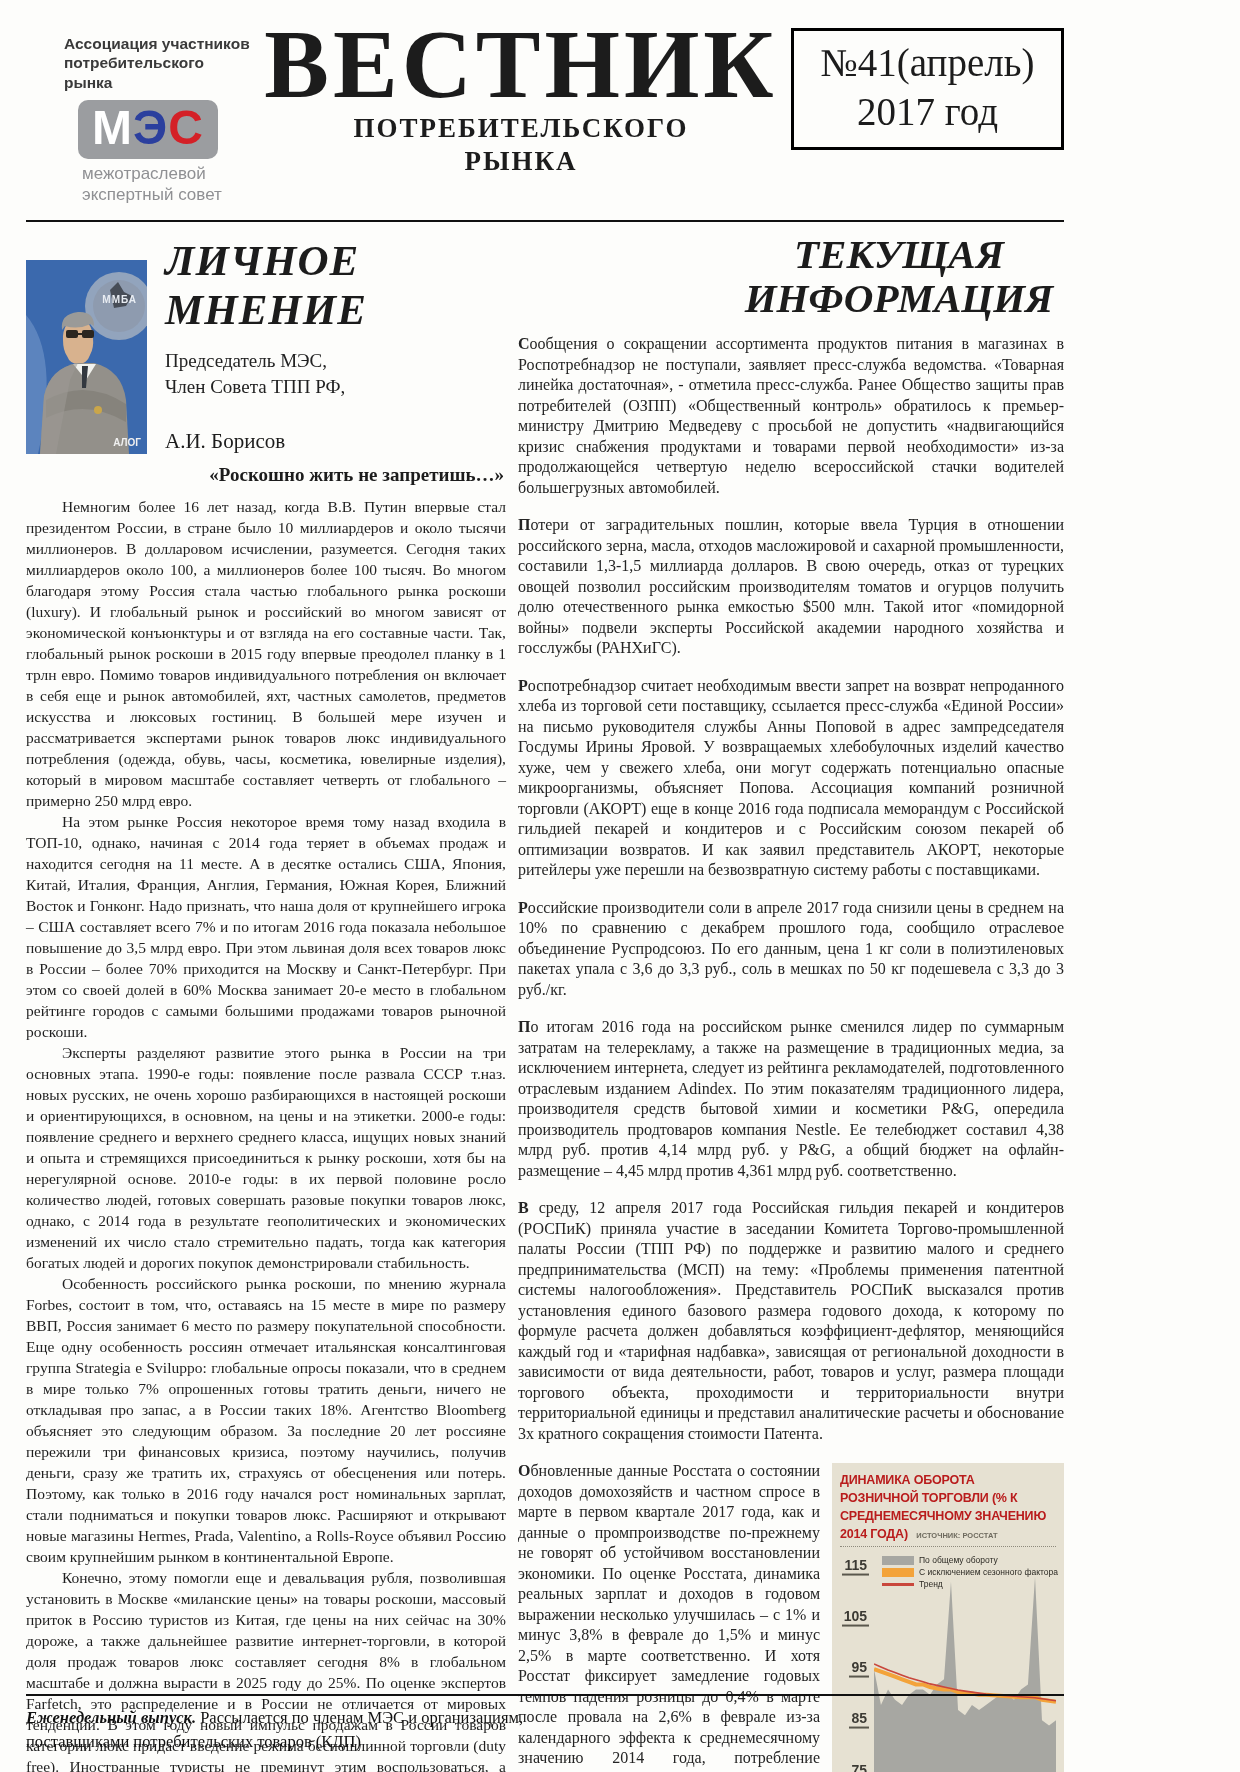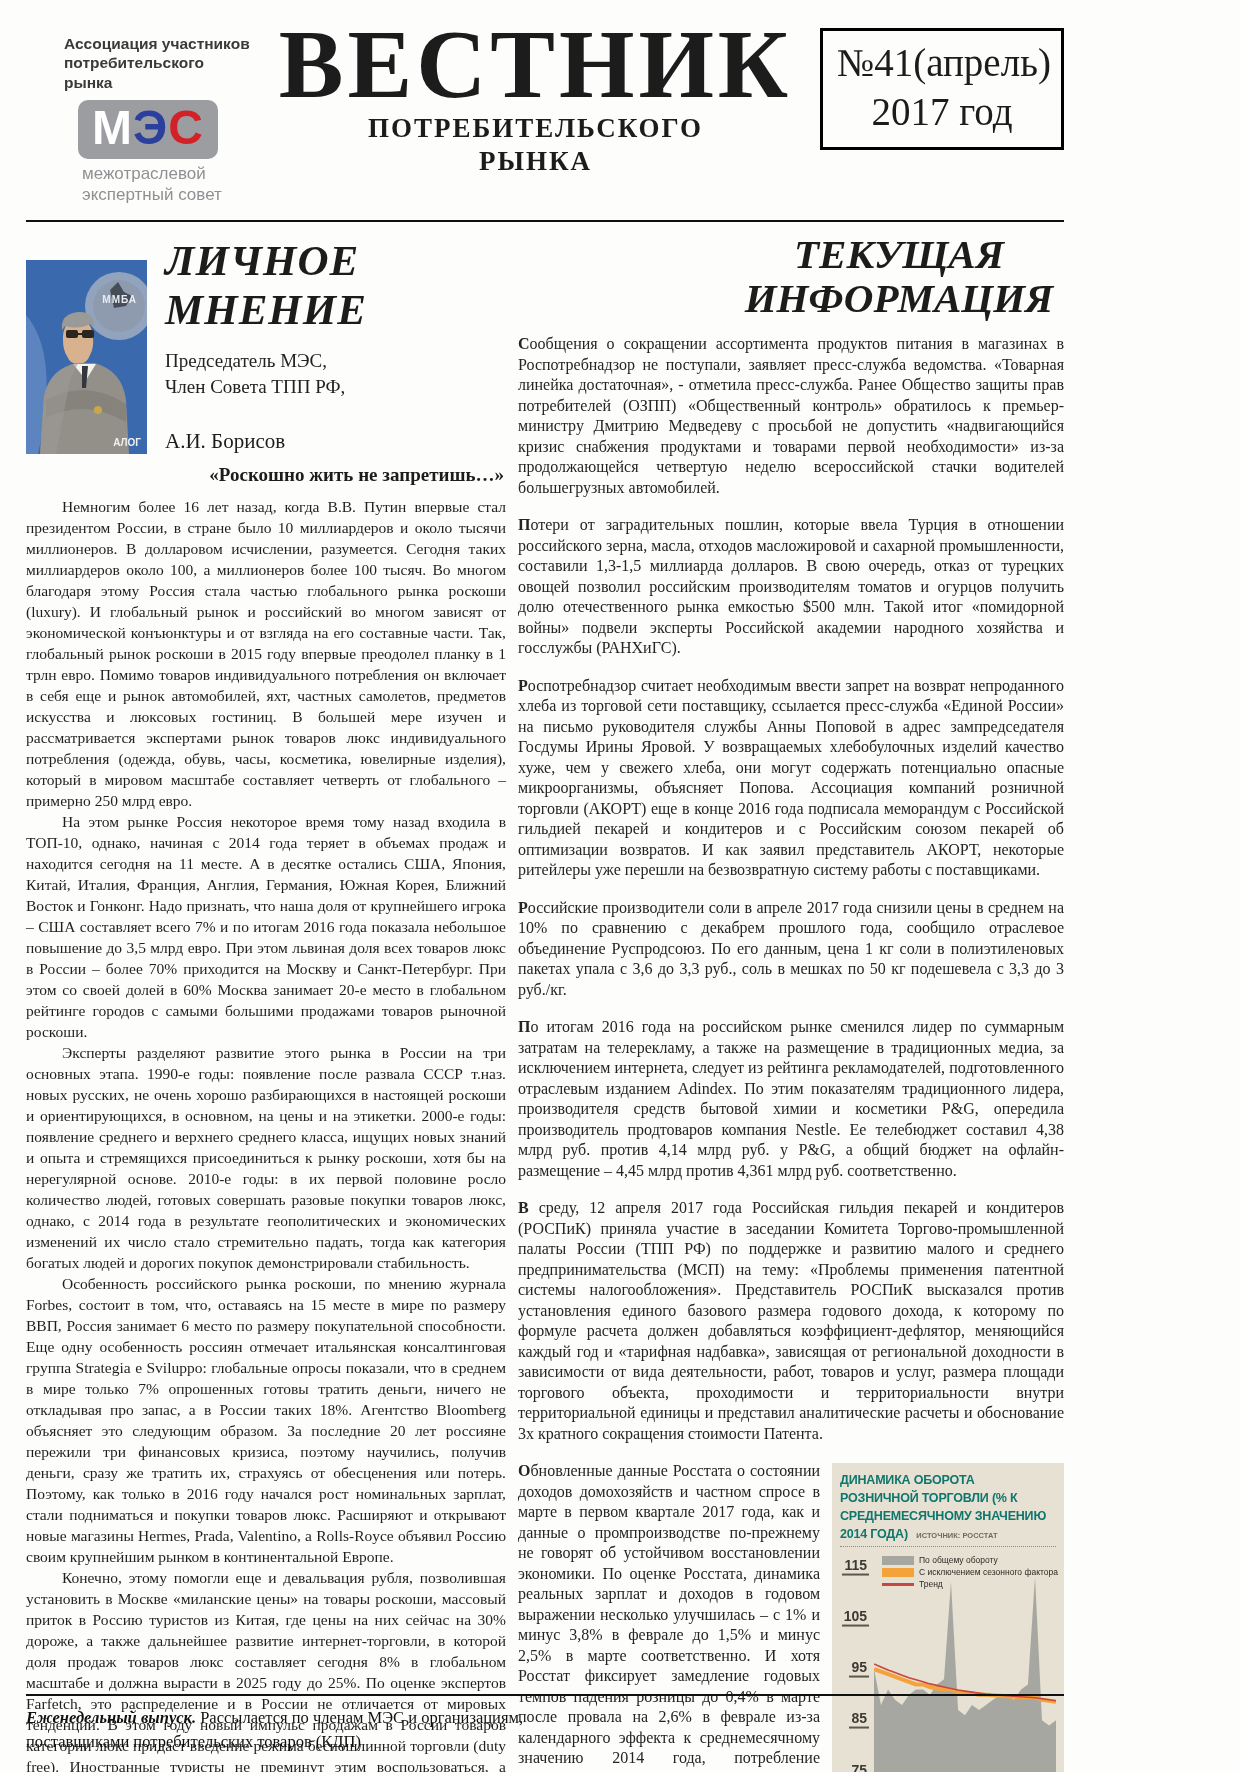--- a/index.html
+++ b/index.html
@@ -16,21 +16,21 @@
     margin:8px 0 4px 52px; width:140px; background:#9b9da0; border-radius:10px;
     text-align:center; padding:0 6px 4px 6px;
   }
   .mes-badge span { font-size:48px; font-weight:800; letter-spacing:1px; font-family:"Liberation Sans", sans-serif; }
   .mes-m { color:#ffffff; } .mes-e { color:#2b3f9e; } .mes-s { color:#d42027; }
   .mes-sub { font-size:17px; color:#8f9093; line-height:1.25; padding-left:56px; }
   .masthead { flex:1; text-align:center; line-height:1; }
   .masthead-main { font-size:97px; font-weight:bold; letter-spacing:4px; line-height:.92; }
   .masthead-sub { font-size:27px; font-weight:bold; letter-spacing:2px; margin-top:6px; }
   .issue-box {
-    border:3px solid #000; margin-top:8px; padding:8px 14px 10px; width:244px;
+    border:3px solid #000; margin-top:8px; padding:8px 14px 10px; width:273px;
     text-align:center; font-size:39px; line-height:1.25;
   }
   hr.rule { border:none; border-top:2px solid #111; margin:14px 0 0; }
   
   .main { display:flex; gap:12px; margin-top:10px; }
   .col-left { width:480px; }
   .col-right { width:546px; }
   
   .opinion-header { display:flex; gap:18px; }
   .photo { width:121px; height:194px; position:relative; flex:0 0 auto; margin-top:28px; }
@@ -45,21 +45,21 @@
   
   .news-title { width:330px; margin-left:auto; text-align:center; font-size:41px; font-weight:bold; font-style:italic; line-height:1.08; margin-bottom:14px; }
   .news-body p { font-size:16px; line-height:20.5px; text-align:justify; color:#242424; margin-bottom:17px; }
   .news-body p::first-letter { font-weight:bold; }
   
   .chart {
     float:right; width:232px; margin:2px 0 4px 12px; background:#e6e1d2;
     padding:7px 8px 8px; font-family:"Liberation Sans", sans-serif;
   }
   .chart-caption { border-bottom:1px dotted #8e8a7c; padding-bottom:4px; }
-  .chart-title { font-size:12.5px; font-weight:bold; color:#0f766e; line-height:1.18; letter-spacing:-0.2px; display:inline; }
+  .chart-title { font-size:12.5px; font-weight:bold; color:#b91c1c; line-height:1.18; letter-spacing:-0.2px; display:inline; }
   .chart-source { font-size:7.5px; color:#6e6a5e; font-weight:bold; margin-left:4px; }
   .chart-plot-wrap { display:flex; margin-top:4px; position:relative; }
   .yticks { width:34px; position:relative; }
   .ytick { position:absolute; right:5px; transform:translateY(-55%); font-size:14px; font-weight:bold; color:#3c3a34; border-bottom:2px solid #5a574d; padding:0 2px 1px; }
   .plot-area { flex:1; position:relative; height:236px; }
   .plot-area svg { width:100%; height:100%; display:block; }
   .chart-legend { position:absolute; top:4px; left:8px; z-index:2; }
   .legend-row { display:flex; align-items:center; margin-bottom:2px; }
   .legend-swatch { width:32px; margin-right:5px; flex:0 0 auto; }
   .legend-label { font-size:8.5px; color:#2c2a24; white-space:nowrap; }

